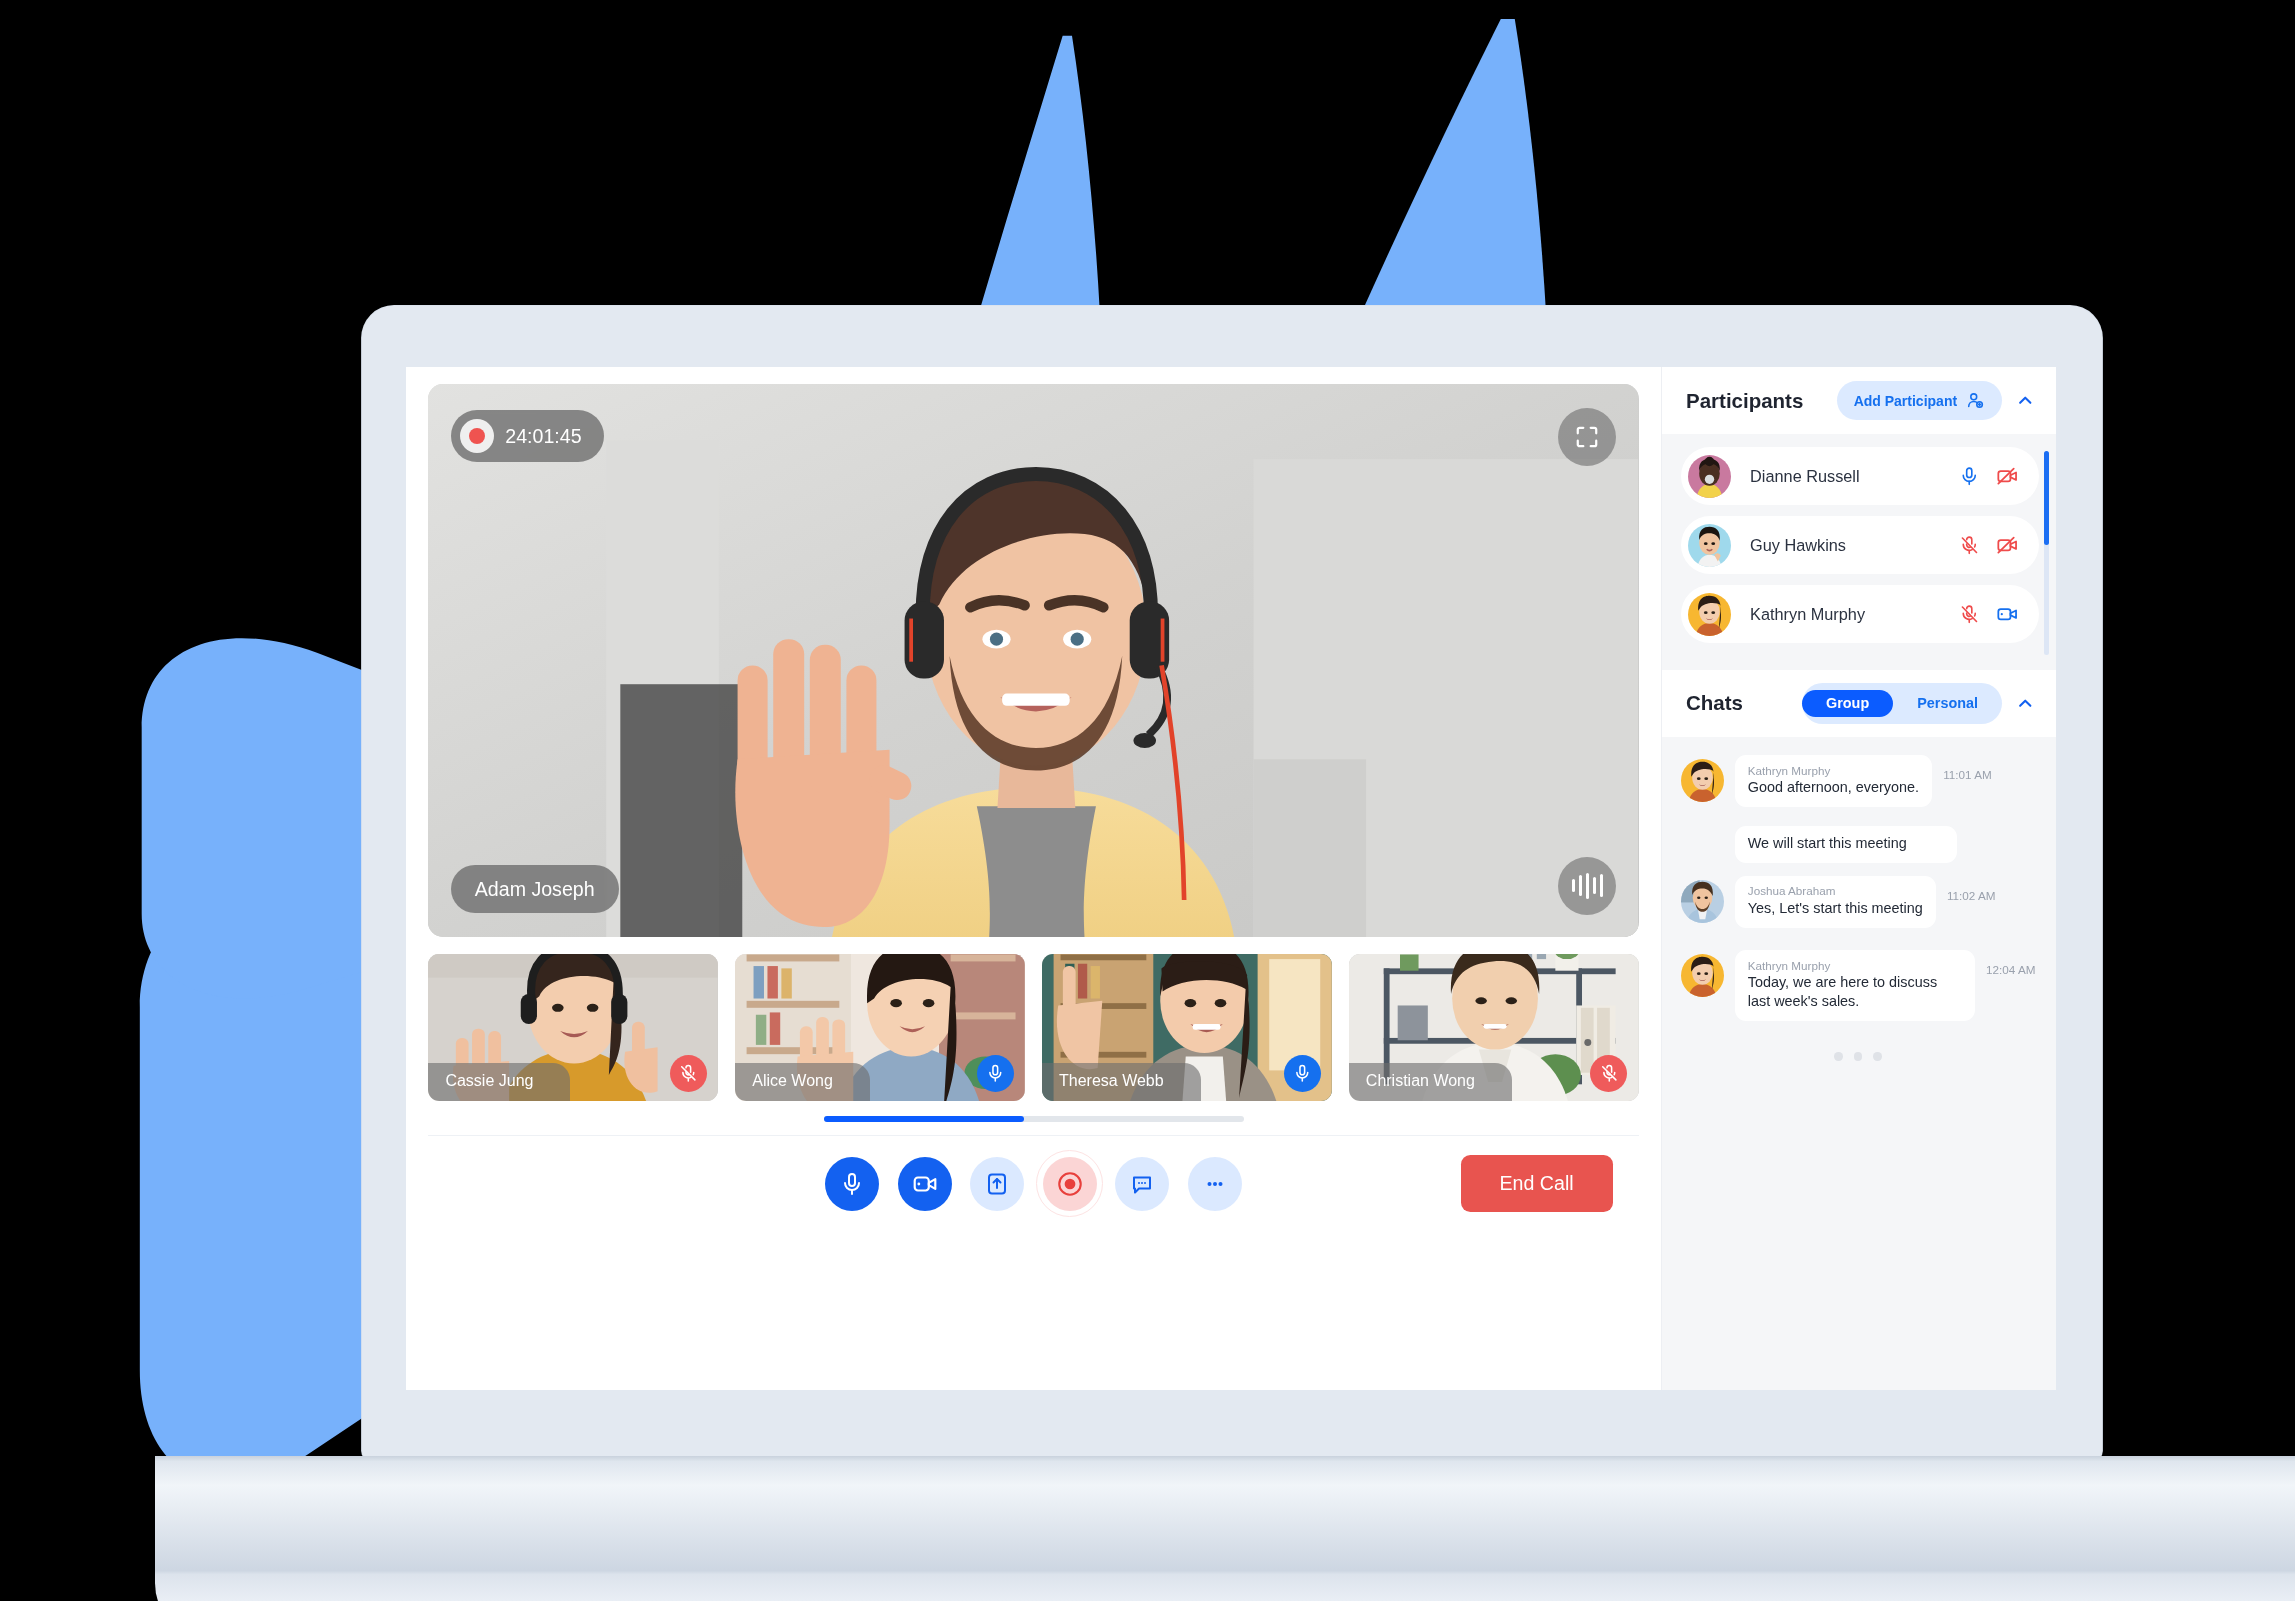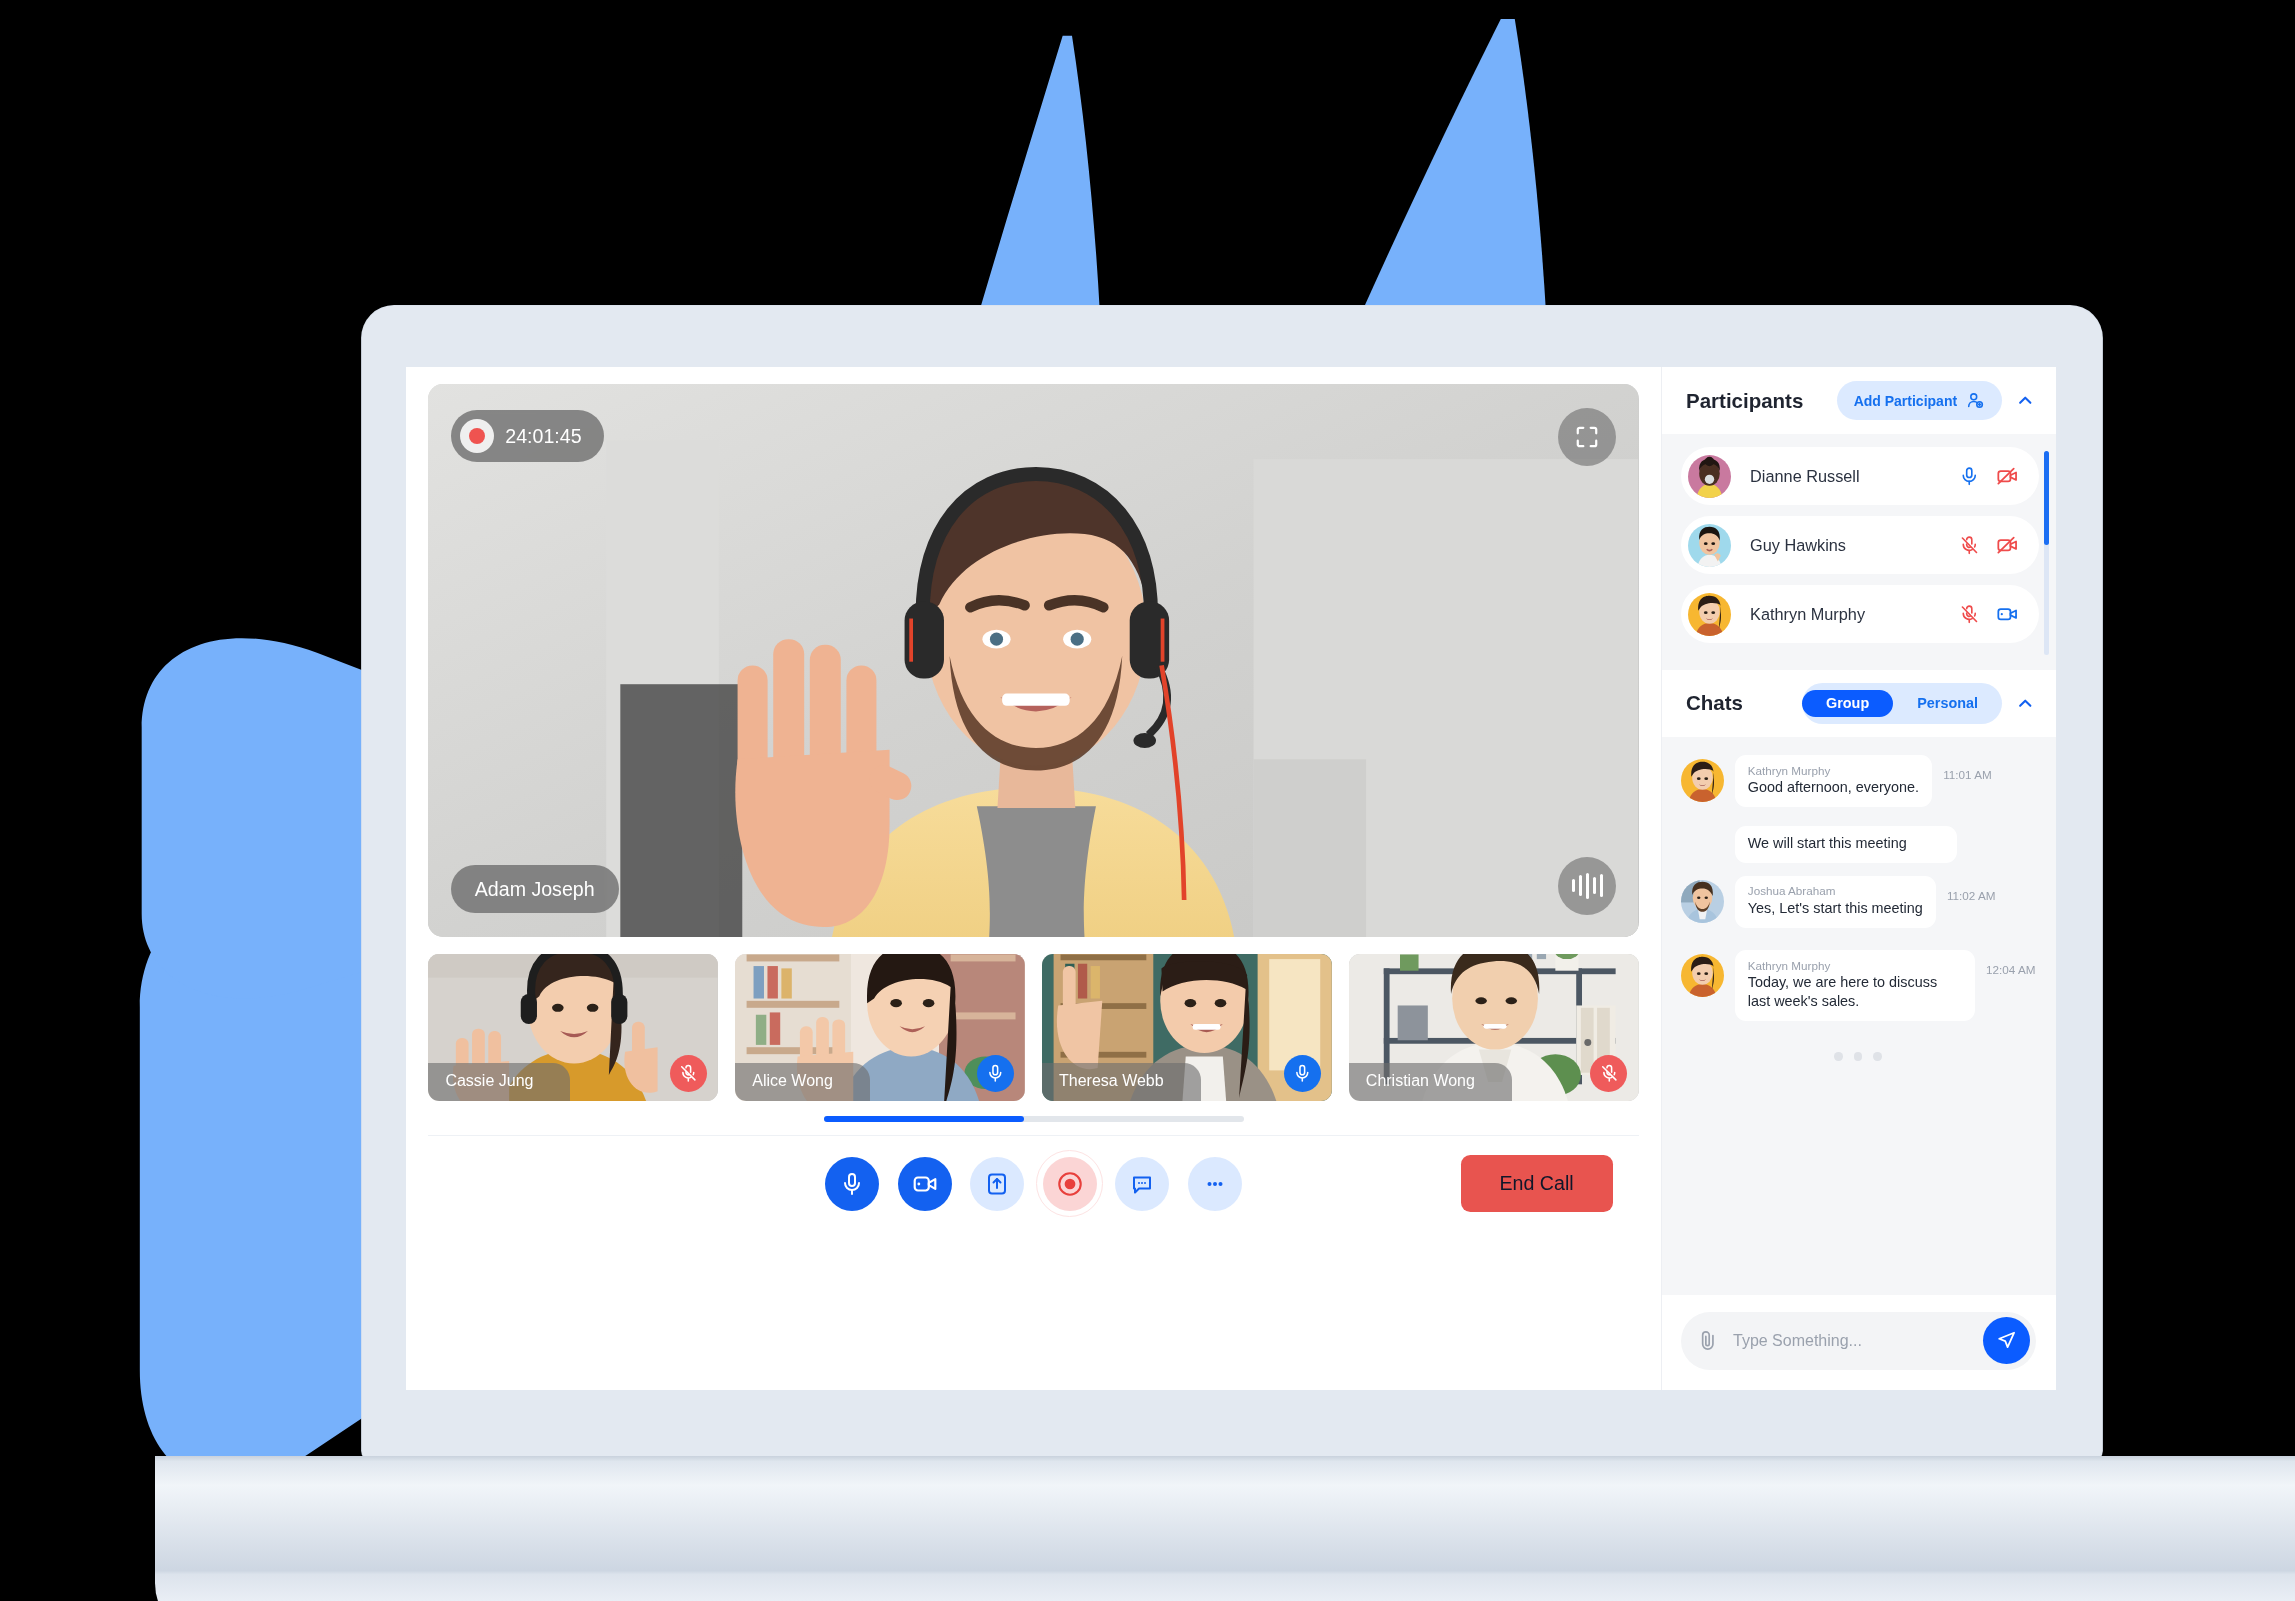--- a/index.html
+++ b/index.html
@@ -152,21 +152,21 @@
   }
   .ctrl.solid { background: #1361f0; }
   .ctrl.soft  { background: #dbe9ff; }
   .ctrl.rec   { background: #fbd5d5; position: relative; }
   .ctrl.rec::before{
     content:""; position:absolute; inset:-6.5px; border-radius:50%;
     border: 1.9px solid #fde3e3;
   }
   .end-call {
     position: absolute; right: 26px;
-    background: #e8544f; color:#0f172a;
+    background: #e8544f; color:#ffffff;
     font-size: 19.6px; font-weight: 500;
     border: none; border-radius: 9.3px;
     padding: 17px 39px; cursor: pointer;
     font-family: "Liberation Sans", sans-serif;
   }
 
   
   .panel-head {
     height: 67px; display:flex; align-items:center;
     padding: 0 20.5px 0 24px; gap: 13px; background:#fff;
@@ -794,33 +794,20 @@
             </div>
           </div>
 
           <div class="dots">
               <i></i>
               <i></i>
               <i></i>
             </div>
         </div>
 
-        <div class="composer">
-          <div class="composer-inner">
-            <svg width="22.4" height="22.4" viewBox="0 0 24 24" fill="none" stroke="#9aa1ad" stroke-width="1.8" stroke-linecap="round">
-              <path d="M16 7v9a5.5 5.5 0 0 1-11 0V6.5a3.5 3.5 0 0 1 7 0V16a1.8 1.8 0 0 1-3.6 0V8"></path>
-            </svg>
-            <input type="text" value="" placeholder="Type Something..." style="">
-            <button class="send-btn">
-              <svg width="22.4" height="22.4" viewBox="0 0 24 24" fill="none" stroke="#fff" stroke-width="1.9" stroke-linejoin="round">
-                <path d="M20.5 4 L4.5 10.5 L11 13 L13.5 19.5 Z"></path>
-              </svg>
-            </button>
-          </div>
-        </div>
 
       </div>
     </div>
   </div>
 
   <div class="laptop-notch"></div>
   <div class="laptop-base"></div>
 </div>
 
 

